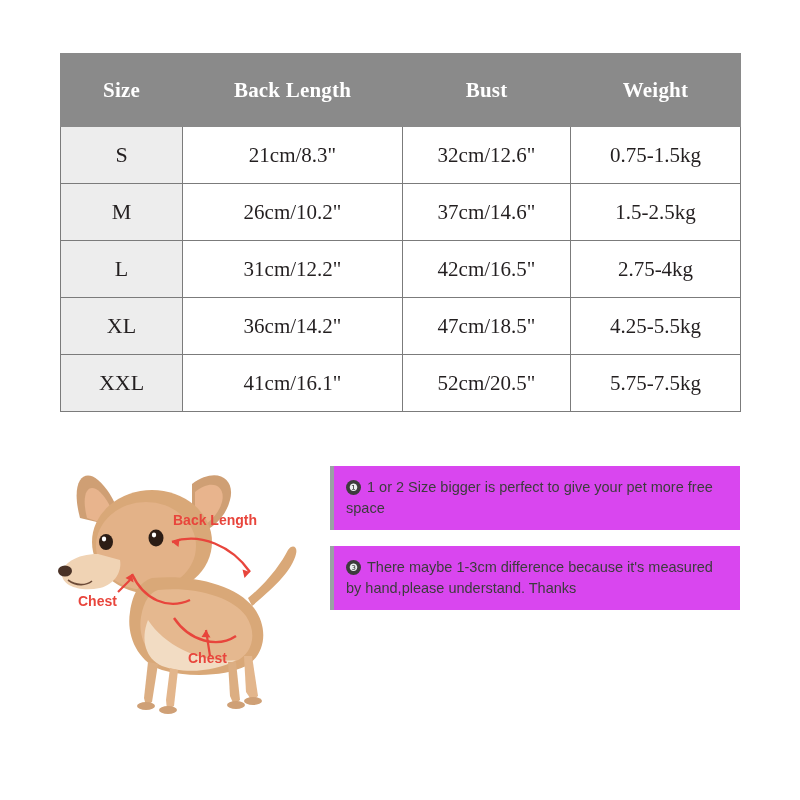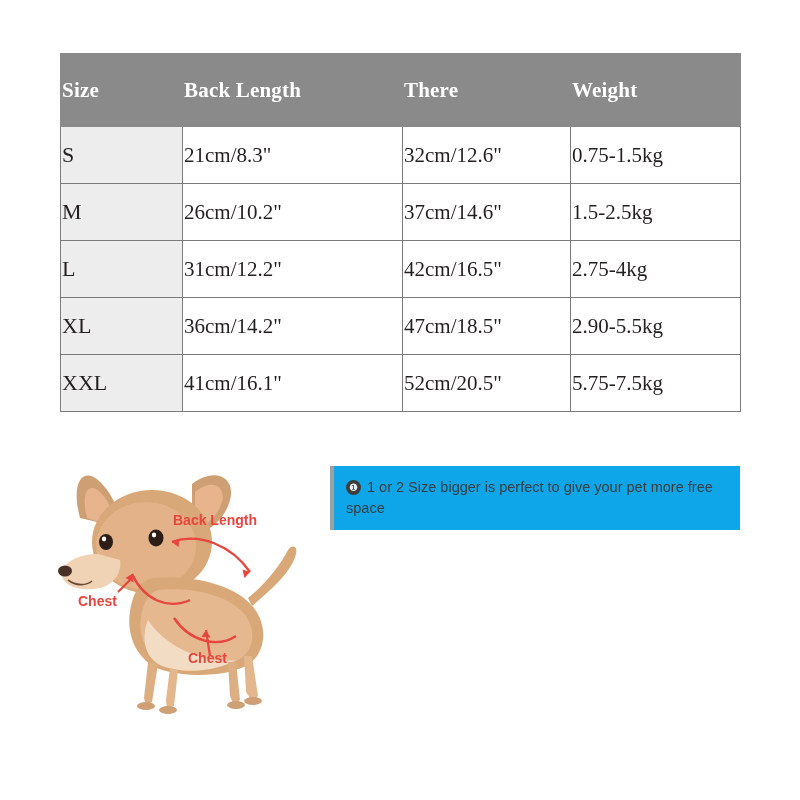--- a/index.html
+++ b/index.html
@@ -22,21 +22,21 @@
     top: 53px;
     width: 680px;
   }
   table.size-table {
     border-collapse: collapse;
     width: 680px;
     table-layout: fixed;
   }
   table.size-table td, table.size-table th {
     border: 1px solid #7b7b7b;
-    text-align: left;
+    text-align: center;
     font-family: "Liberation Serif", serif;
     color: #231f20;
   }
   table.size-table thead th {
     background: #8a8a8a;
     color: #ffffff;
     font-weight: bold;
     font-size: 21px;
     height: 70px;
     border: 1px solid #8a8a8a;
@@ -91,21 +91,21 @@
   #label-chest       { left: 148px; top: 200px; }
 
   
   #notes {
     position: absolute;
     left: 330px;
     top: 26px;
     width: 410px;
   }
   .note {
-    background: #0ea5e9;
+    background: #d946ef;
     border-left: 4px solid #9aa0a4;
     padding: 11px 18px 12px 12px;
     margin-bottom: 16px;
     color: #3c3c3c;
     font-family: "Liberation Sans", sans-serif;
     font-size: 14.5px;
     line-height: 1.42;
     box-sizing: border-box;
   }
   .note .bullet {
@@ -132,21 +132,21 @@
     <colgroup>
       <col class="c-size">
         <col class="c-back">
         <col class="c-bust">
         <col class="c-weight">
     </colgroup>
     <thead>
       <tr>
         <th>Size</th>
         <th>Back Length</th>
-        <th>There</th>
+        <th>Bust</th>
         <th>Weight</th>
       </tr>
     </thead>
     <tbody>
       <tr>
         <td class="size-col">S</td>
         <td>21cm/8.3"</td>
         <td>32cm/12.6"</td>
         <td>0.75-1.5kg</td>
       </tr>
@@ -159,21 +159,21 @@
       <tr>
         <td class="size-col">L</td>
         <td>31cm/12.2"</td>
         <td>42cm/16.5"</td>
         <td>2.75-4kg</td>
       </tr>
       <tr>
         <td class="size-col">XL</td>
         <td>36cm/14.2"</td>
         <td>47cm/18.5"</td>
-        <td>2.90-5.5kg</td>
+        <td>4.25-5.5kg</td>
       </tr>
       <tr>
         <td class="size-col">XXL</td>
         <td>41cm/16.1"</td>
         <td>52cm/20.5"</td>
         <td>5.75-7.5kg</td>
       </tr>
     </tbody>
   </table>
 </div>
@@ -235,14 +235,17 @@
 
     <div class="measure-label" id="label-back-length">Back Length</div>
     <div class="measure-label" id="label-neck">Chest</div>
     <div class="measure-label" id="label-chest">Chest</div>
   </div>
 
   <div id="notes">
     <div class="note">
       <span class="bullet">❶</span><span class="note-text">1 or 2 Size bigger is perfect to give your pet more free space</span>
     </div>
+    <div class="note">
+      <span class="bullet">❸</span><span class="note-text">There maybe 1-3cm difference because it's measured by hand,please understand. Thanks</span>
+    </div>
   </div>
 </div>
 
 </body></html>

